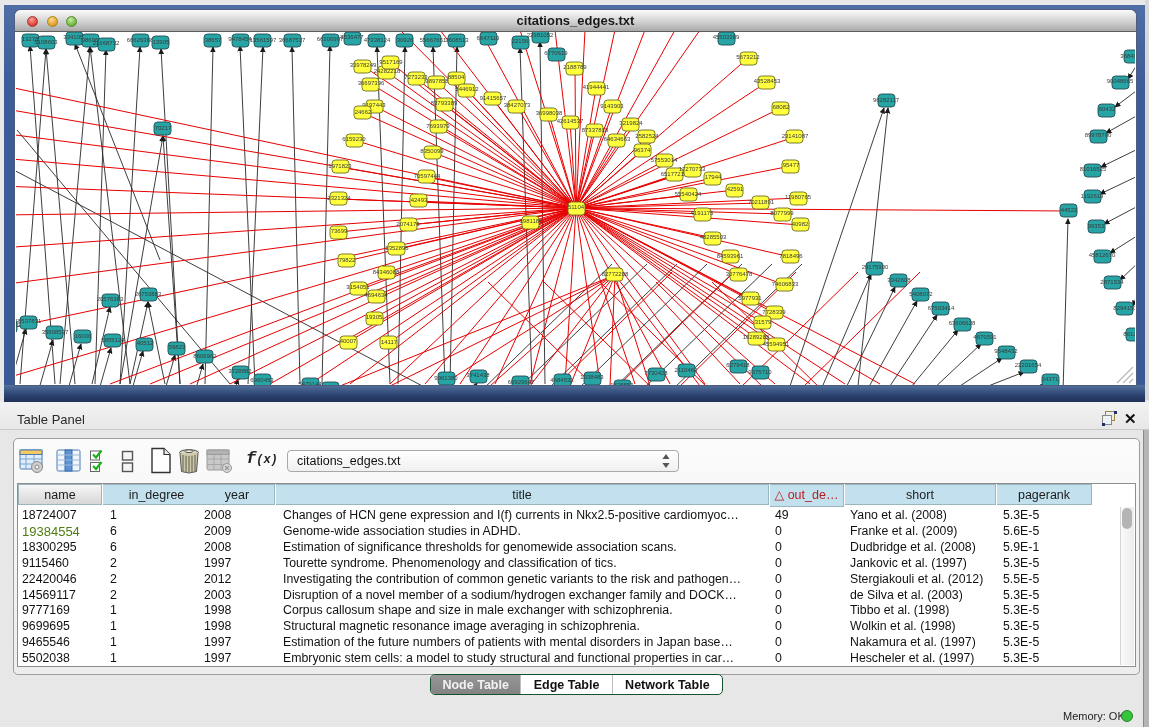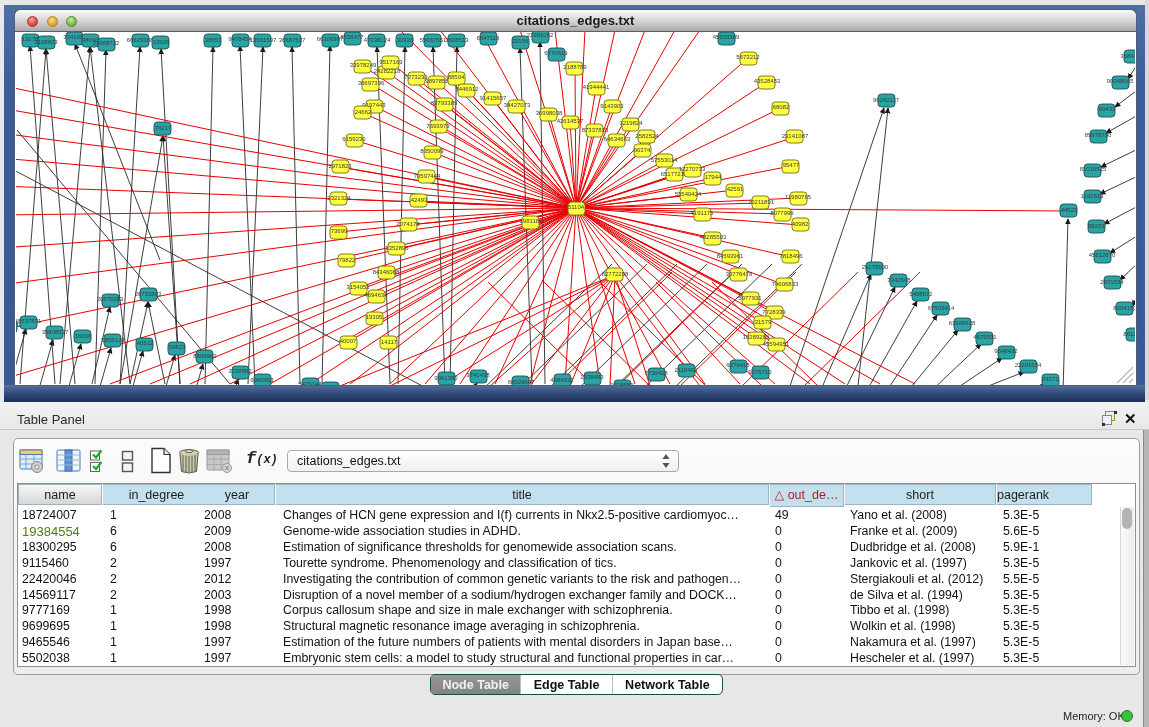--- a/index.html
+++ b/index.html
@@ -571,21 +571,21 @@
     <path d="M6 15l3.6-5H2.4z" fill="#555"></path>
   </svg>
 
 <div class="abs" style="left:17px;top:483px;width:1119px;height:184px;background:#fff;border:1px solid #8e8e8e"></div>
 <div style="position:absolute;left:18px;top:484px;width:84px;height:21px;background:linear-gradient(#f7f7f7,#d6d6d6);border:1px solid #9ab4c0;border-left:1px solid #9ab4c0;text-align:center;line-height:21px;font-size:12.5px;color:#1c1c1c">name</div>
 <div style="position:absolute;left:103px;top:484px;width:108px;height:21px;background:#c2e0ed;border:1px solid #9ab4c0;border-left:none;text-align:center;line-height:21px;font-size:12.5px;color:#1c1c1c">in_degree</div>
 <div style="position:absolute;left:200px;top:484px;width:75px;height:21px;background:#c2e0ed;border:1px solid #9ab4c0;border-left:none;text-align:center;line-height:21px;font-size:12.5px;color:#1c1c1c">year</div>
 <div style="position:absolute;left:276px;top:484px;width:493px;height:21px;background:#c2e0ed;border:1px solid #9ab4c0;border-left:none;text-align:center;line-height:21px;font-size:12.5px;color:#1c1c1c">title</div>
 <div style="position:absolute;left:770px;top:484px;width:74px;height:23px;background:#c2e0ed;border:1px solid #9ab4c0;border-left:none;text-align:center;line-height:21px;font-size:12.5px;color:#b91c1c">△ out_de…</div>
 <div style="position:absolute;left:845px;top:484px;width:151px;height:21px;background:#c2e0ed;border:1px solid #9ab4c0;border-left:none;text-align:center;line-height:21px;font-size:12.5px;color:#1c1c1c">short</div>
-<div style="position:absolute;left:997px;top:484px;width:95px;height:21px;background:#c2e0ed;border:1px solid #9ab4c0;border-left:none;text-align:left;line-height:21px;font-size:12.5px;color:#1c1c1c">pagerank</div>
+<div style="position:absolute;left:997px;top:484px;width:95px;height:21px;background:#c2e0ed;border:1px solid #9ab4c0;border-left:none;text-align:center;line-height:21px;font-size:12.5px;color:#1c1c1c">pagerank</div>
 <div style="position:absolute;left:22px;top:508px;width:77px;height:15px;overflow:hidden;white-space:nowrap;font-size:12.3px;color:#111">18724007</div>
 <div style="position:absolute;left:110px;top:508px;width:86px;height:15px;overflow:hidden;white-space:nowrap;font-size:12.3px;color:#111">1</div>
 <div style="position:absolute;left:204px;top:508px;width:68px;height:15px;overflow:hidden;white-space:nowrap;font-size:12.3px;color:#111">2008</div>
 <div style="position:absolute;left:283px;top:508px;width:483px;height:15px;overflow:hidden;white-space:nowrap;font-size:12.3px;color:#111">Changes of HCN gene expression and I(f) currents in Nkx2.5‑positive cardiomyoc…</div>
 <div style="position:absolute;left:775px;top:508px;width:66px;height:15px;overflow:hidden;white-space:nowrap;font-size:12.3px;color:#111">49</div>
 <div style="position:absolute;left:850px;top:508px;width:143px;height:15px;overflow:hidden;white-space:nowrap;font-size:12.3px;color:#111">Yano et al. (2008)</div>
 <div style="position:absolute;left:1003px;top:508px;width:86px;height:15px;overflow:hidden;white-space:nowrap;font-size:12.3px;color:#111">5.3E‑5</div>
 <div style="position:absolute;left:22px;top:524px;width:77px;height:15px;overflow:hidden;white-space:nowrap;font-size:13px;color:#4d7c0f">19384554</div>
 <div style="position:absolute;left:110px;top:524px;width:86px;height:15px;overflow:hidden;white-space:nowrap;font-size:12.3px;color:#111">6</div>
 <div style="position:absolute;left:204px;top:524px;width:68px;height:15px;overflow:hidden;white-space:nowrap;font-size:12.3px;color:#111">2009</div>
@@ -612,21 +612,21 @@
 <div style="position:absolute;left:204px;top:572px;width:68px;height:15px;overflow:hidden;white-space:nowrap;font-size:12.3px;color:#111">2012</div>
 <div style="position:absolute;left:283px;top:572px;width:483px;height:15px;overflow:hidden;white-space:nowrap;font-size:12.3px;color:#111">Investigating the contribution of common genetic variants to the risk and pathogen…</div>
 <div style="position:absolute;left:775px;top:572px;width:66px;height:15px;overflow:hidden;white-space:nowrap;font-size:12.3px;color:#111">0</div>
 <div style="position:absolute;left:850px;top:572px;width:143px;height:15px;overflow:hidden;white-space:nowrap;font-size:12.3px;color:#111">Stergiakouli et al. (2012)</div>
 <div style="position:absolute;left:1003px;top:572px;width:86px;height:15px;overflow:hidden;white-space:nowrap;font-size:12.3px;color:#111">5.5E‑5</div>
 <div style="position:absolute;left:22px;top:588px;width:77px;height:15px;overflow:hidden;white-space:nowrap;font-size:12.3px;color:#111">14569117</div>
 <div style="position:absolute;left:110px;top:588px;width:86px;height:15px;overflow:hidden;white-space:nowrap;font-size:12.3px;color:#111">2</div>
 <div style="position:absolute;left:204px;top:588px;width:68px;height:15px;overflow:hidden;white-space:nowrap;font-size:12.3px;color:#111">2003</div>
 <div style="position:absolute;left:283px;top:588px;width:483px;height:15px;overflow:hidden;white-space:nowrap;font-size:12.3px;color:#111">Disruption of a novel member of a sodium/hydrogen exchanger family and DOCK…</div>
 <div style="position:absolute;left:775px;top:588px;width:66px;height:15px;overflow:hidden;white-space:nowrap;font-size:12.3px;color:#111">0</div>
-<div style="position:absolute;left:850px;top:588px;width:143px;height:15px;overflow:hidden;white-space:nowrap;font-size:12.3px;color:#111">de Silva et al. (1994)</div>
+<div style="position:absolute;left:850px;top:588px;width:143px;height:15px;overflow:hidden;white-space:nowrap;font-size:12.3px;color:#111">de Silva et al. (2003)</div>
 <div style="position:absolute;left:1003px;top:588px;width:86px;height:15px;overflow:hidden;white-space:nowrap;font-size:12.3px;color:#111">5.3E‑5</div>
 <div style="position:absolute;left:22px;top:603px;width:77px;height:15px;overflow:hidden;white-space:nowrap;font-size:12.3px;color:#111">9777169</div>
 <div style="position:absolute;left:110px;top:603px;width:86px;height:15px;overflow:hidden;white-space:nowrap;font-size:12.3px;color:#111">1</div>
 <div style="position:absolute;left:204px;top:603px;width:68px;height:15px;overflow:hidden;white-space:nowrap;font-size:12.3px;color:#111">1998</div>
 <div style="position:absolute;left:283px;top:603px;width:483px;height:15px;overflow:hidden;white-space:nowrap;font-size:12.3px;color:#111">Corpus callosum shape and size in male exchanger with schizophrenia.</div>
 <div style="position:absolute;left:775px;top:603px;width:66px;height:15px;overflow:hidden;white-space:nowrap;font-size:12.3px;color:#111">0</div>
 <div style="position:absolute;left:850px;top:603px;width:143px;height:15px;overflow:hidden;white-space:nowrap;font-size:12.3px;color:#111">Tibbo et al. (1998)</div>
 <div style="position:absolute;left:1003px;top:603px;width:86px;height:15px;overflow:hidden;white-space:nowrap;font-size:12.3px;color:#111">5.3E‑5</div>
 <div style="position:absolute;left:22px;top:619px;width:77px;height:15px;overflow:hidden;white-space:nowrap;font-size:12.3px;color:#111">9699695</div>
 <div style="position:absolute;left:110px;top:619px;width:86px;height:15px;overflow:hidden;white-space:nowrap;font-size:12.3px;color:#111">1</div>

